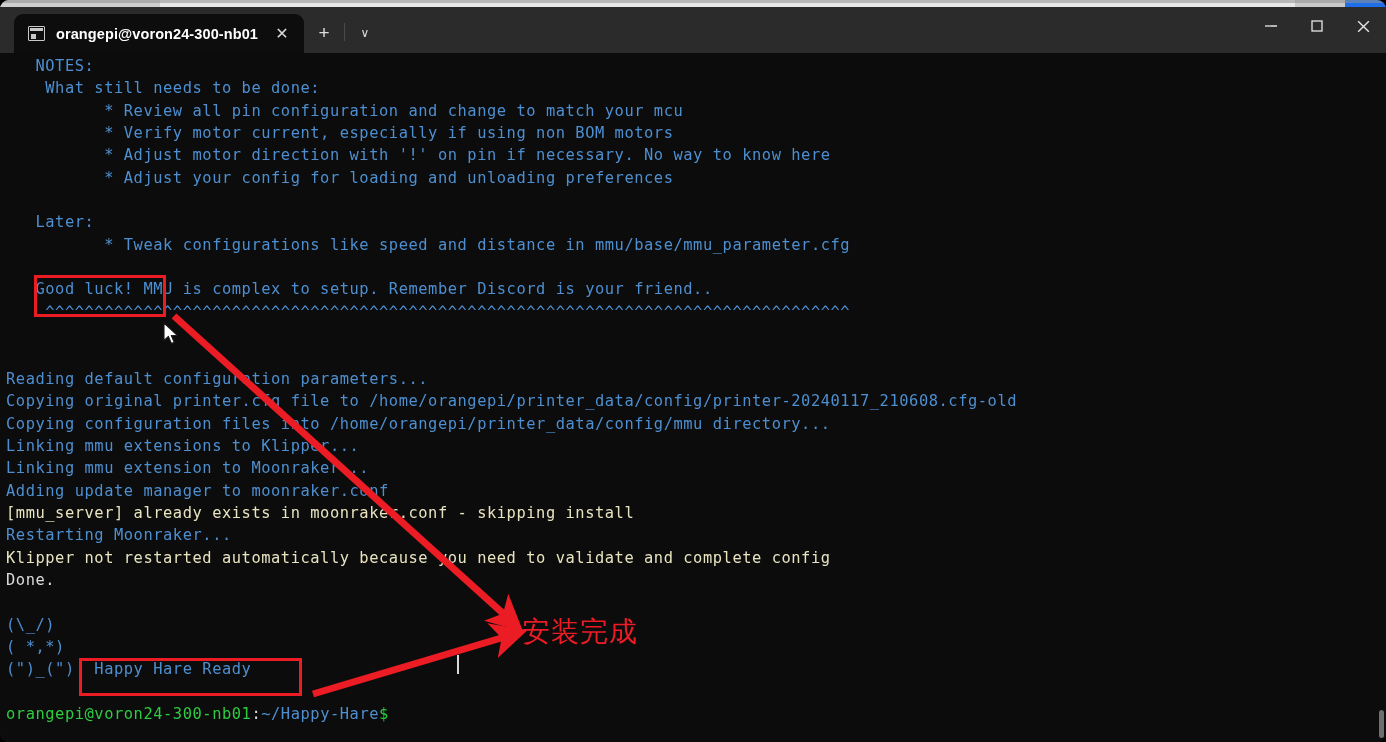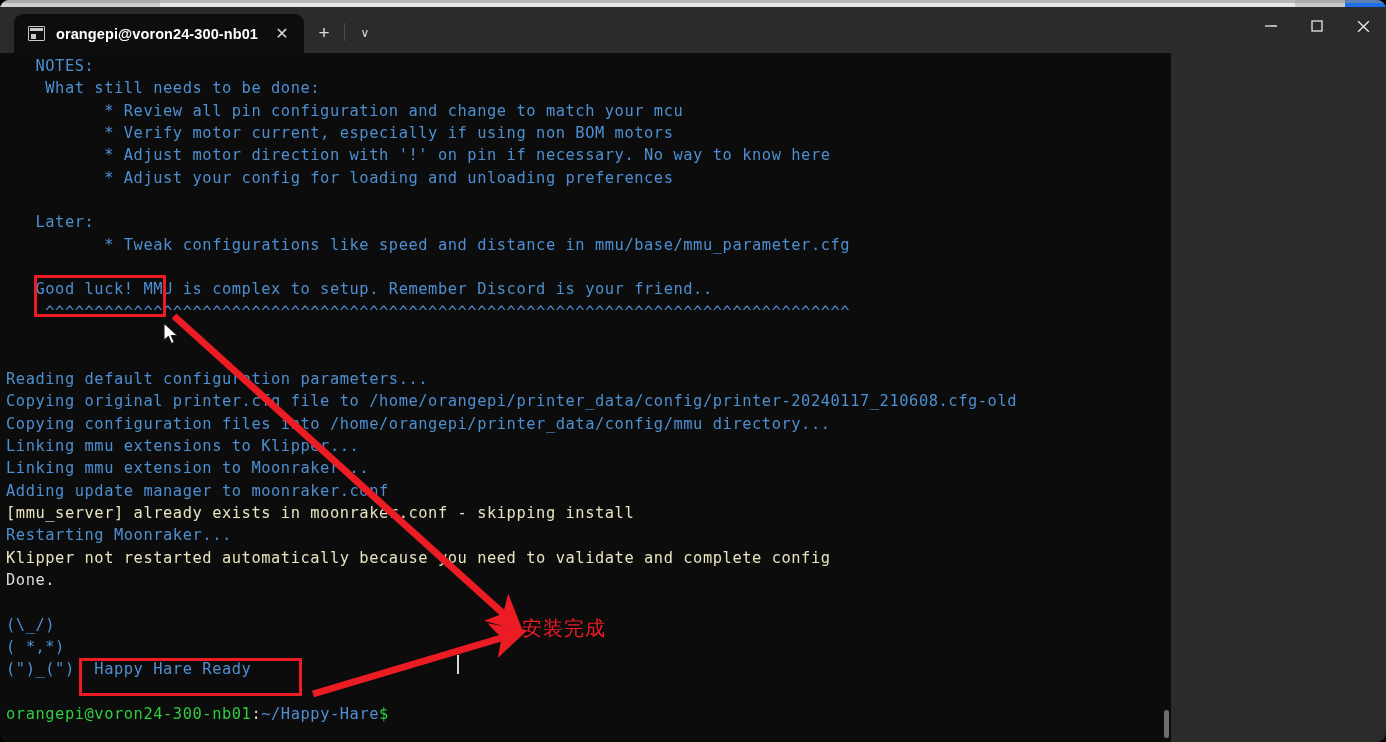--- a/index.html
+++ b/index.html
@@ -106,21 +106,21 @@
     width: 46px; height: 38px;
     display: flex; align-items: center; justify-content: center;
     color: #e6e6e6;
   }
   .wc svg { display: block; }
 
   
   #terminal {
     position: absolute;
     top: 53px; left: 0;
-    width: 1171px; height: 689px;
+    width: 1386px; height: 689px;
     background: #0c0c0c;
     overflow: hidden;
   }
   #termtext {
     position: absolute;
     top: 2px; left: 6px;
     font-family: "DejaVu Sans Mono", monospace;
     font-size: 15.4px;
     line-height: 22.35px;
     letter-spacing: .55px;
@@ -164,21 +164,21 @@
     border: 3px solid #ec1c24;
   }
   #box-goodluck { left: 34px;  top: 275px; width: 132px; height: 42px; }
   #box-ready    { left: 79px;  top: 658px; width: 223px; height: 38px; }
 
   .cn-label {
     position: absolute;
     left: 522px; top: 618px;
     color: #ef1b24;
     font-family: Liberation Sans, sans-serif;
-    font-size: 20px;
+    font-size: 28px;
     line-height: 1;
     letter-spacing: 1px;
     white-space: nowrap;
   }
 
   
   .mouse { position: absolute; left: 163px; top: 322px; }
 </style>
 </head>
 <body>

